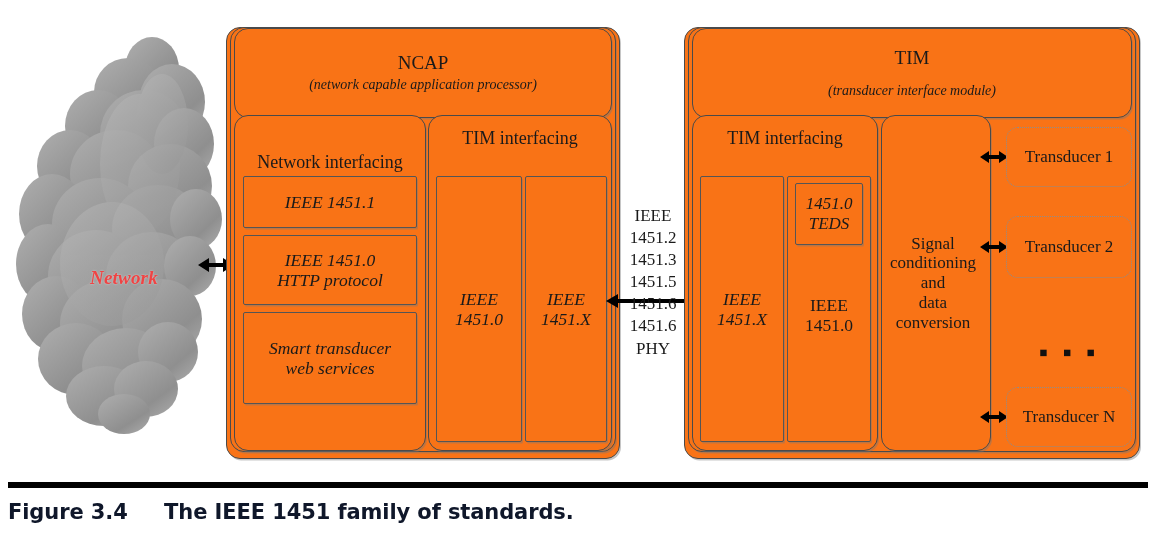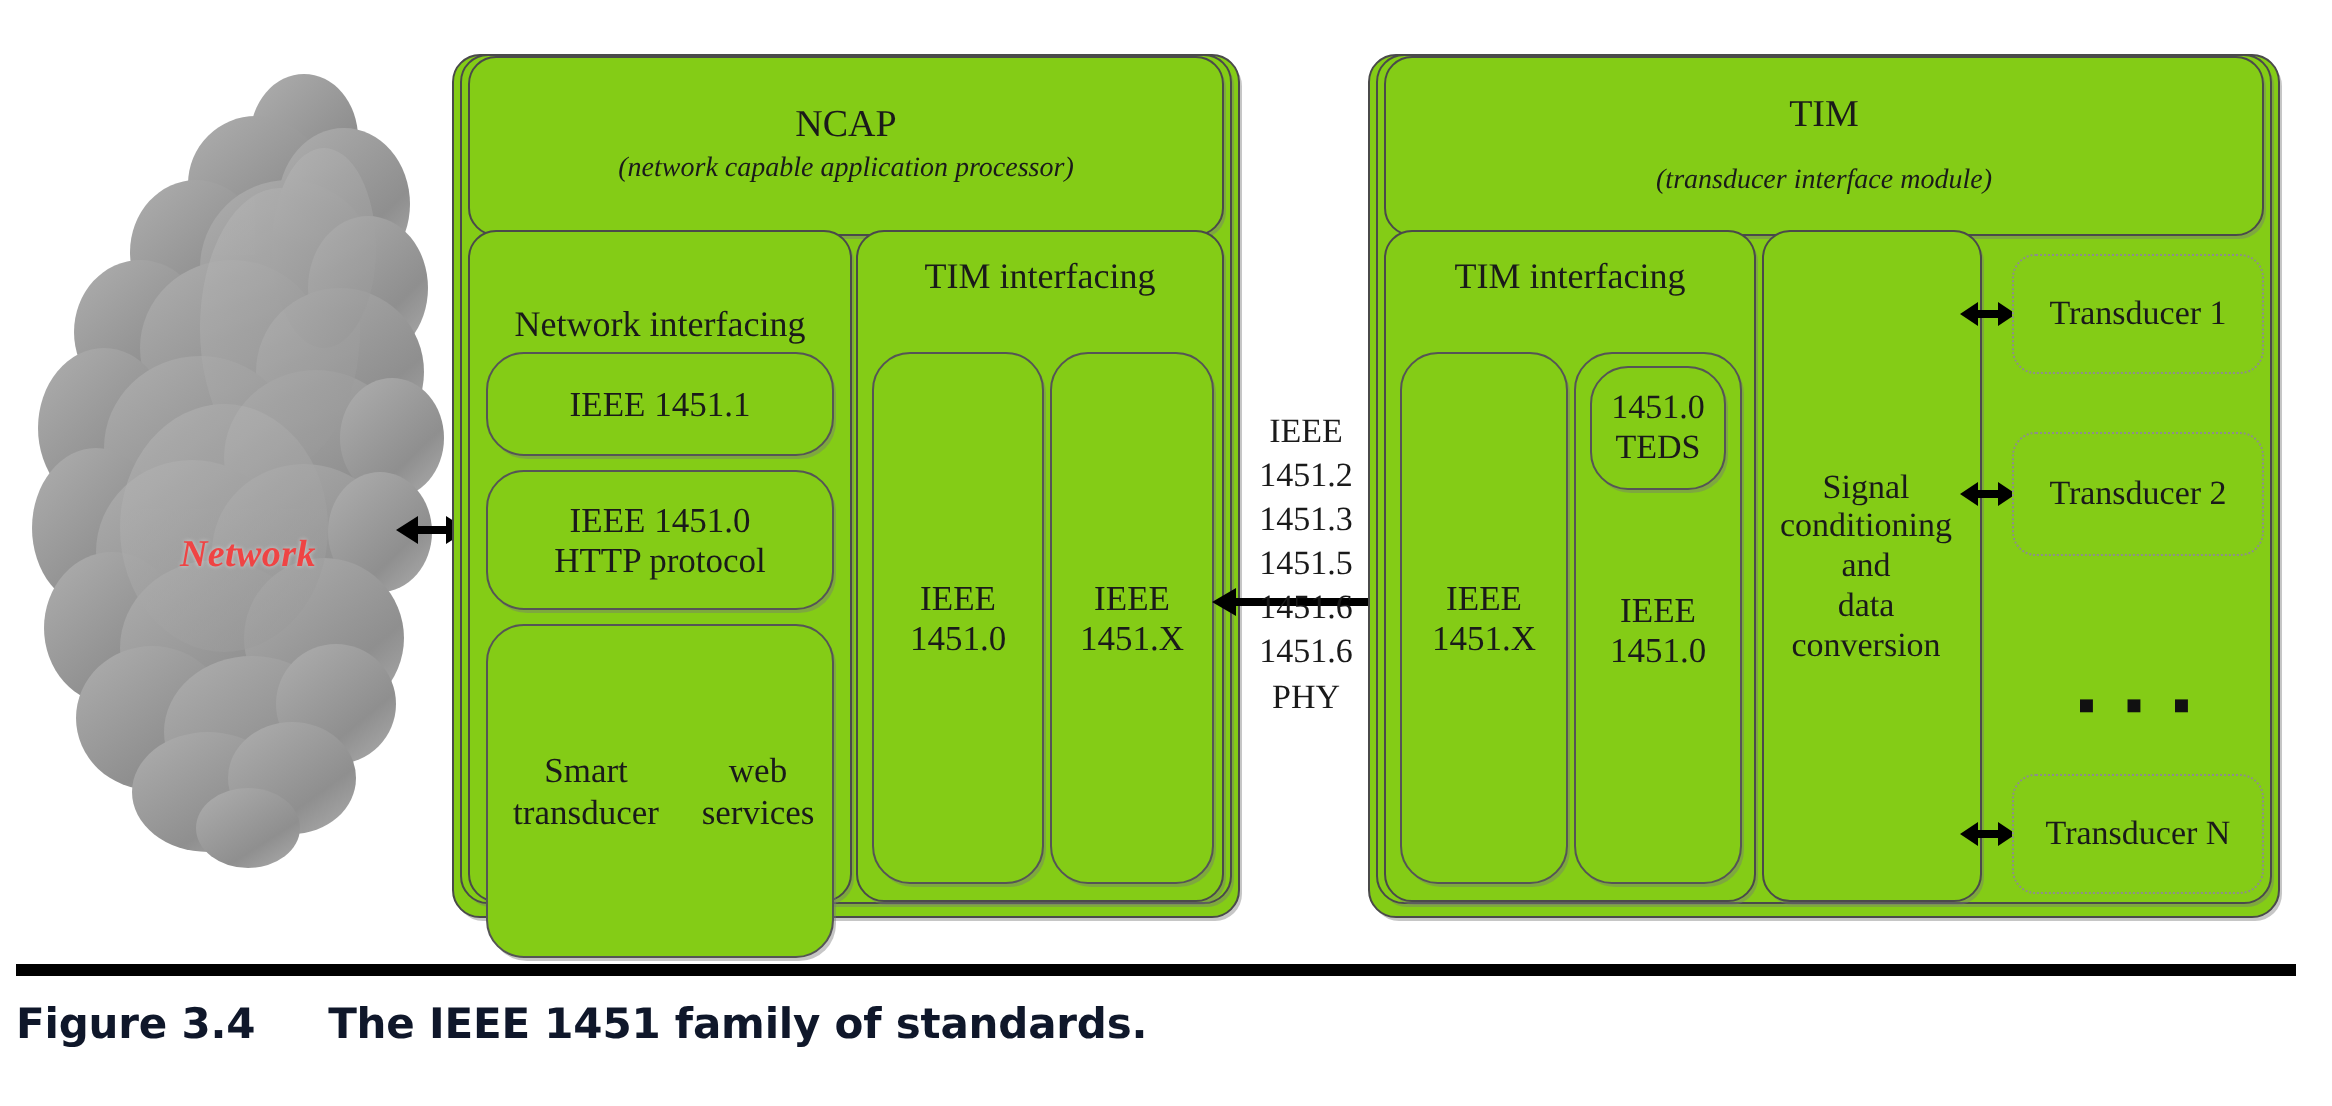--- a/index.html
+++ b/index.html
@@ -20,25 +20,25 @@
     font-style:italic;font-size:19px;font-weight:600;
     letter-spacing:.2px;color:#ef4444;
     text-shadow:0 0 2px rgba(255,255,255,.55);
   }
 
   
   .rbox{
     position:absolute;
     border:1.6px solid #4a4a4a;
     border-radius:14px;
-    background:#84cc16;
+    background:#f97316;
     box-shadow:1.5px 2px 0 -0.5px rgba(120,120,120,.42);
     box-sizing:border-box;
   }
-  .rbox.inner{border-color:#555;border-radius:19px;}
+  .rbox.inner{border-color:#555;border-radius:2px;font-style:italic;}
   .rbox.dotted{
     border:1.8px dotted #8d8d8d;
     border-radius:12px;
     box-shadow:none;
   }
 
   .ctr{
     display:flex;align-items:center;justify-content:center;
     text-align:center;line-height:1.16;
   }
@@ -55,21 +55,21 @@
              flex-direction:column;gap:3px;}
   #ncap-net-col{left:234px;top:115px;width:192px;height:336px;}
   #ncap-tim-col{left:428px;top:115px;width:184px;height:336px;}
 
   .col-label{
     position:absolute;font-size:18px;text-align:center;width:100%;
   }
 
   #ncap-b1{left:243px;top:176px;width:174px;height:52px;}
   #ncap-b2{left:243px;top:235px;width:174px;height:70px;flex-direction:column;}
-  #ncap-b3{left:243px;top:312px;width:174px;height:167px;flex-direction:row;}
+  #ncap-b3{left:243px;top:312px;width:174px;height:92px;flex-direction:column;}
 
   #ncap-1450{left:436px;top:176px;width:86px;height:266px;flex-direction:column;}
   #ncap-145x{left:525px;top:176px;width:82px;height:266px;flex-direction:column;}
 
   
   #proto{
     position:absolute;left:612px;top:205px;width:82px;
     text-align:center;font-size:17px;line-height:1.30;
   }
   #proto div{white-space:nowrap;}

